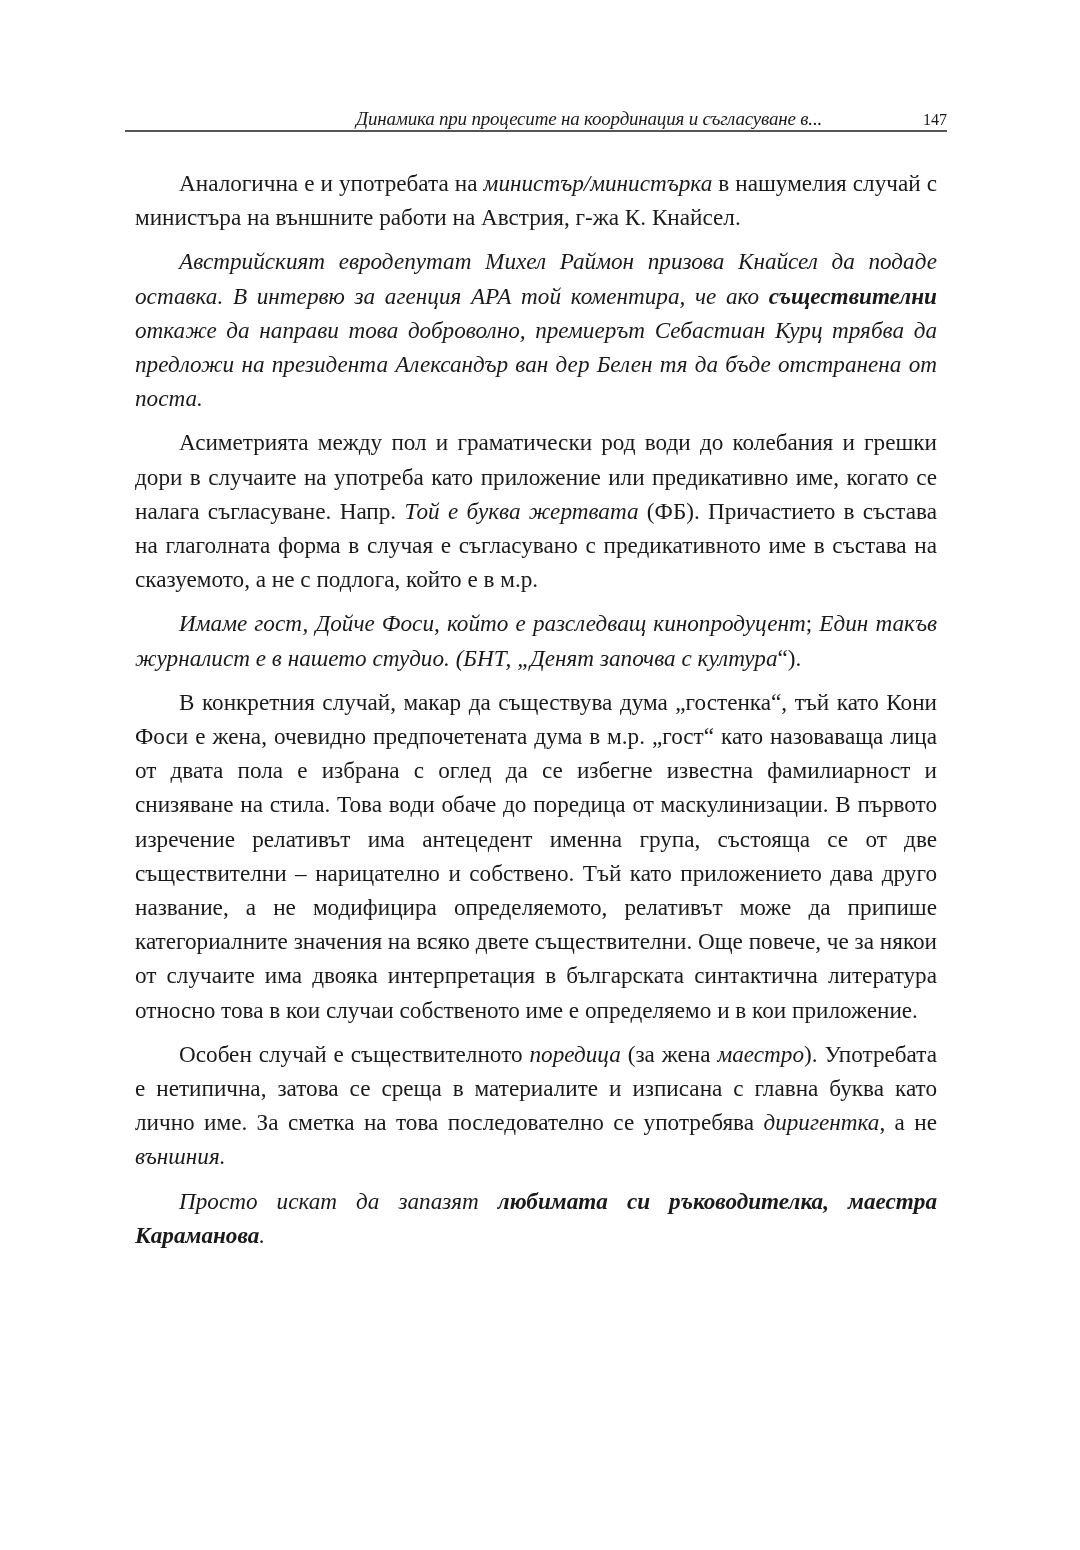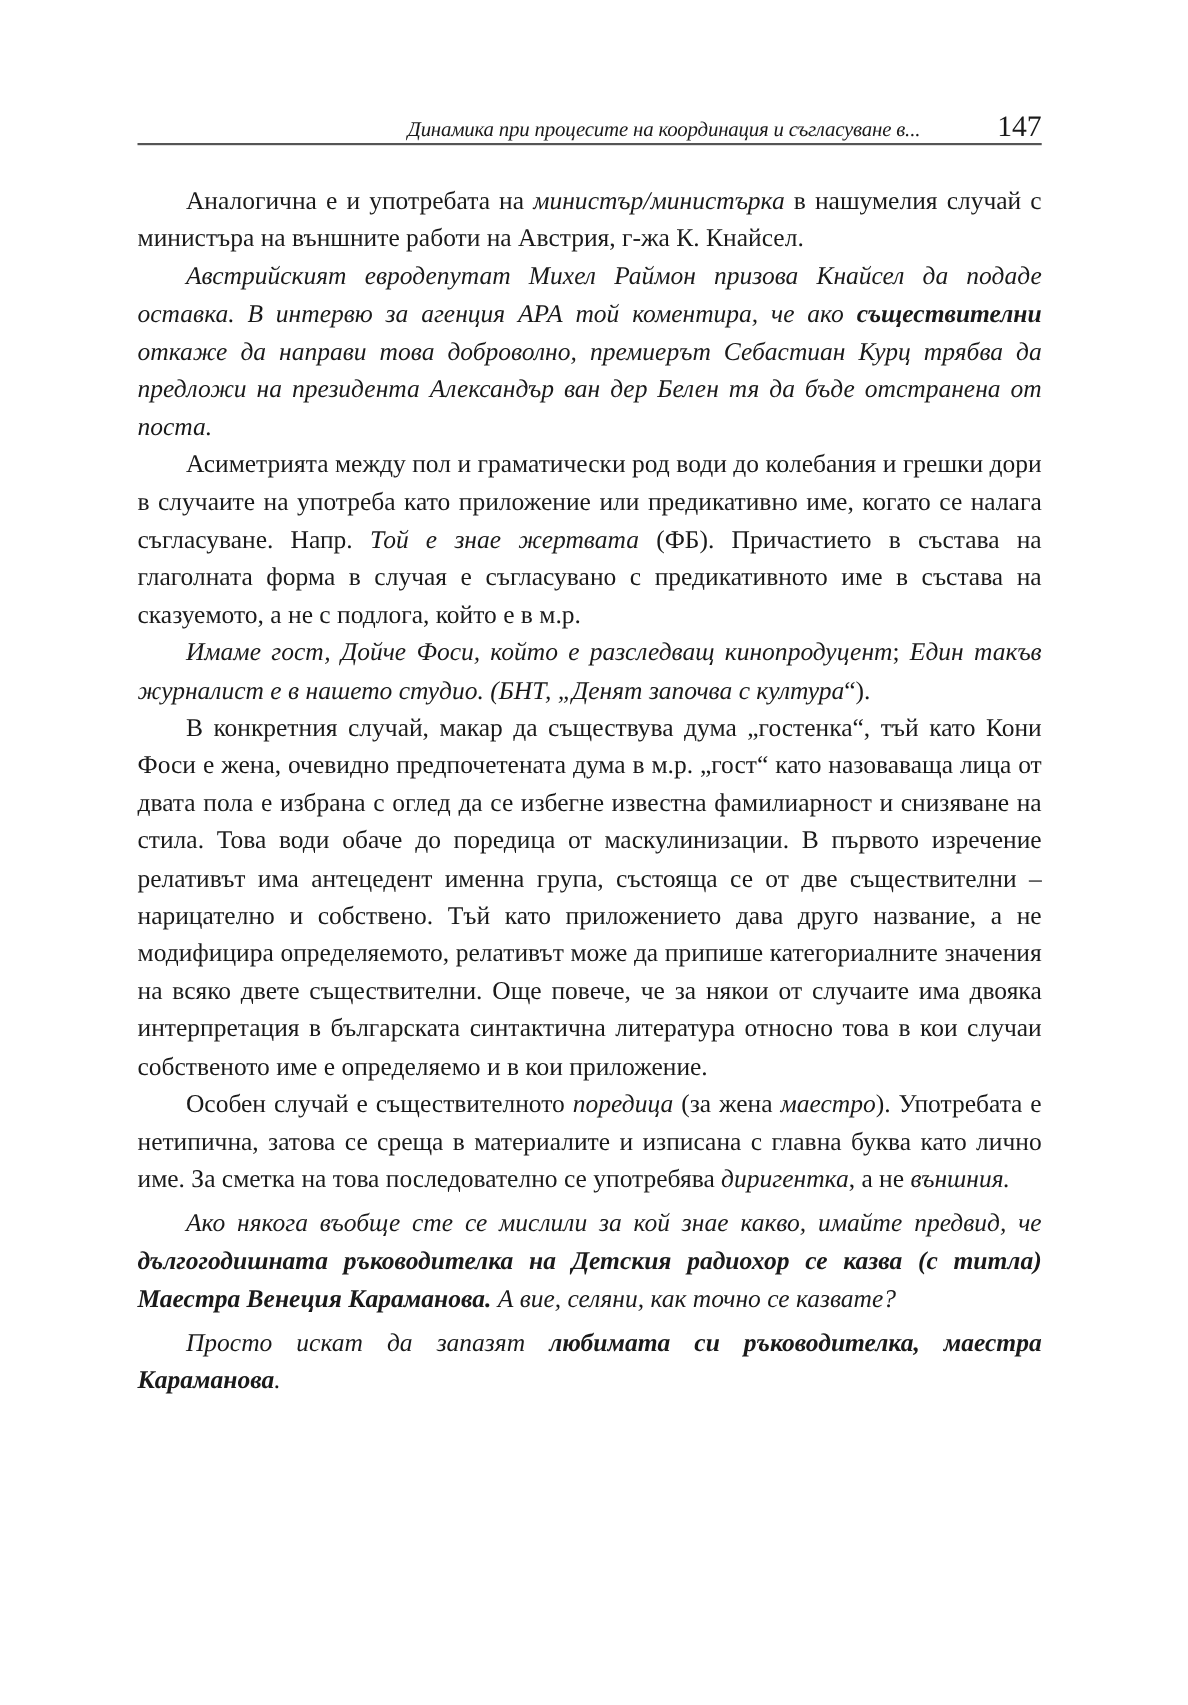--- a/index.html
+++ b/index.html
@@ -1,41 +1,40 @@
 <!DOCTYPE html>
 <html><head>
 <meta charset="utf-8">
 <style>
   html, body { margin: 0; padding: 0; background: #ffffff; }
   body { width: 1080px; height: 1550px; position: relative; overflow: hidden; color: #1a1a1a; }
   .page { position: absolute; left: 125px; top: 96px; width: 822px; font-family: "Liberation Serif", "DejaVu Serif", serif; }
   .running-head { display: flex; justify-content: flex-end; align-items: baseline; height: 34px; font-size: 19px; }
   .running-head .title { font-style: italic; margin-right: 70px; letter-spacing: -0.2px; margin-top: 12px; }
-  .running-head .num { font-size: 27px; }
+  .running-head .num { font-size: 16px; margin-left: 31px; }
   .rule { height: 2px; background: #555; margin-top: 0; }
   .body { margin-top: 34px; font-size: 23.2px; line-height: 34.2px; text-align: justify; }
-  .body p { margin: 0; text-indent: 44px; }
+  .body p { margin: 10px; text-indent: 44px; }
   .body p.quote { font-style: italic; }
   .body p.gap { margin-top: 6px; }
   b { font-weight: bold; }
   i { font-style: italic; }
 </style>
 </head>
 <body>
 
 <div class="page">
   <div class="running-head">
     <span class="title">Динамика при процесите на координация и съгласуване в...</span>
     <span class="num">147</span>
   </div>
   <div class="rule"></div>
 
   <div class="body" id="body-text">
       <p class="normal"><span>Аналогична е и употребата на </span><i>министър/министърка</i><span> в нашумелия случай с министъра на външните работи на Австрия, г-жа К. Кнайсел.</span></p>
       <p class="quote"><span>Австрийският евродепутат Михел Раймон призова Кнайсел да подаде оставка. В интервю за агенция АРА той коментира, че ако </span><b>съществителни</b><span> откаже да направи това доброволно, премиерът Себастиан Курц трябва да предложи на президента Александър ван дер Белен тя да бъде отстранена от поста.</span></p>
-      <p class="normal"><span>Асиметрията между пол и граматически род води до колебания и грешки дори в случаите на употреба като приложение или предикативно име, когато се налага съгласуване. Напр. </span><i>Той е знае жертвата</i><span> (ФБ). Причастието в състава на глаголната форма в случая е съгласувано с предикативното име в състава на сказуемото, а не с подлога, който е в м.р.</span></p>
+      <p class="normal"><span>Асиметрията между пол и граматически род води до колебания и грешки дори в случаите на употреба като приложение или предикативно име, когато се налага съгласуване. Напр. </span><i>Той е буква жертвата</i><span> (ФБ). Причастието в състава на глаголната форма в случая е съгласувано с предикативното име в състава на сказуемото, а не с подлога, който е в м.р.</span></p>
       <p class="quote"><span>Имаме гост, Дойче Фоси, който е разследващ кинопродуцент</span><span style="font-style: normal;">; </span><span>Един такъв журналист е в нашето студио. (БНТ, „Денят започва с култура</span><span style="font-style: normal;">“).</span></p>
       <p class="normal"><span>В конкретния случай, макар да съществува дума „гостенка“, тъй като Кони Фоси е жена, очевидно предпочетената дума в м.р. „гост“ като назоваваща лица от двата пола е избрана с оглед да се избегне известна фамилиарност и снизяване на стила. Това води обаче до поредица от маскулинизации. В първото изречение релативът има антецедент именна група, състояща се от две съществителни – нарицателно и собствено. Тъй като приложението дава друго название, а не модифицира определяемото, релативът може да припише категориалните значения на всяко двете съществителни. Още повече, че за някои от случаите има двояка интерпретация в българската синтактична литература относно това в кои случаи собственото име е определяемо и в кои приложение.</span></p>
       <p class="normal"><span>Особен случай е съществителното </span><i>поредица</i><span> (за жена </span><i>маестро</i><span>). Употребата е нетипична, затова се среща в материалите и изписана с главна буква като лично име. За сметка на това последователно се употребява </span><i>диригентка</i><span>, а не </span><i>външния.</i></p>
-      <p class="quote gap"><span>Ако някога въобще сте се мислили за кой знае какво, имайте предвид, че </span><b>дългогодишната ръководителка на Детския радиохор се казва (с титла) Маестра Венеция Караманова.</b><span> А вие, селяни, как точно се казвате?</span></p>
       <p class="quote gap"><span>Просто искат да запазят </span><b>любимата си ръководителка, маестра Караманова</b><span>.</span></p>
     </div>
 </div>
 
 </body></html>

